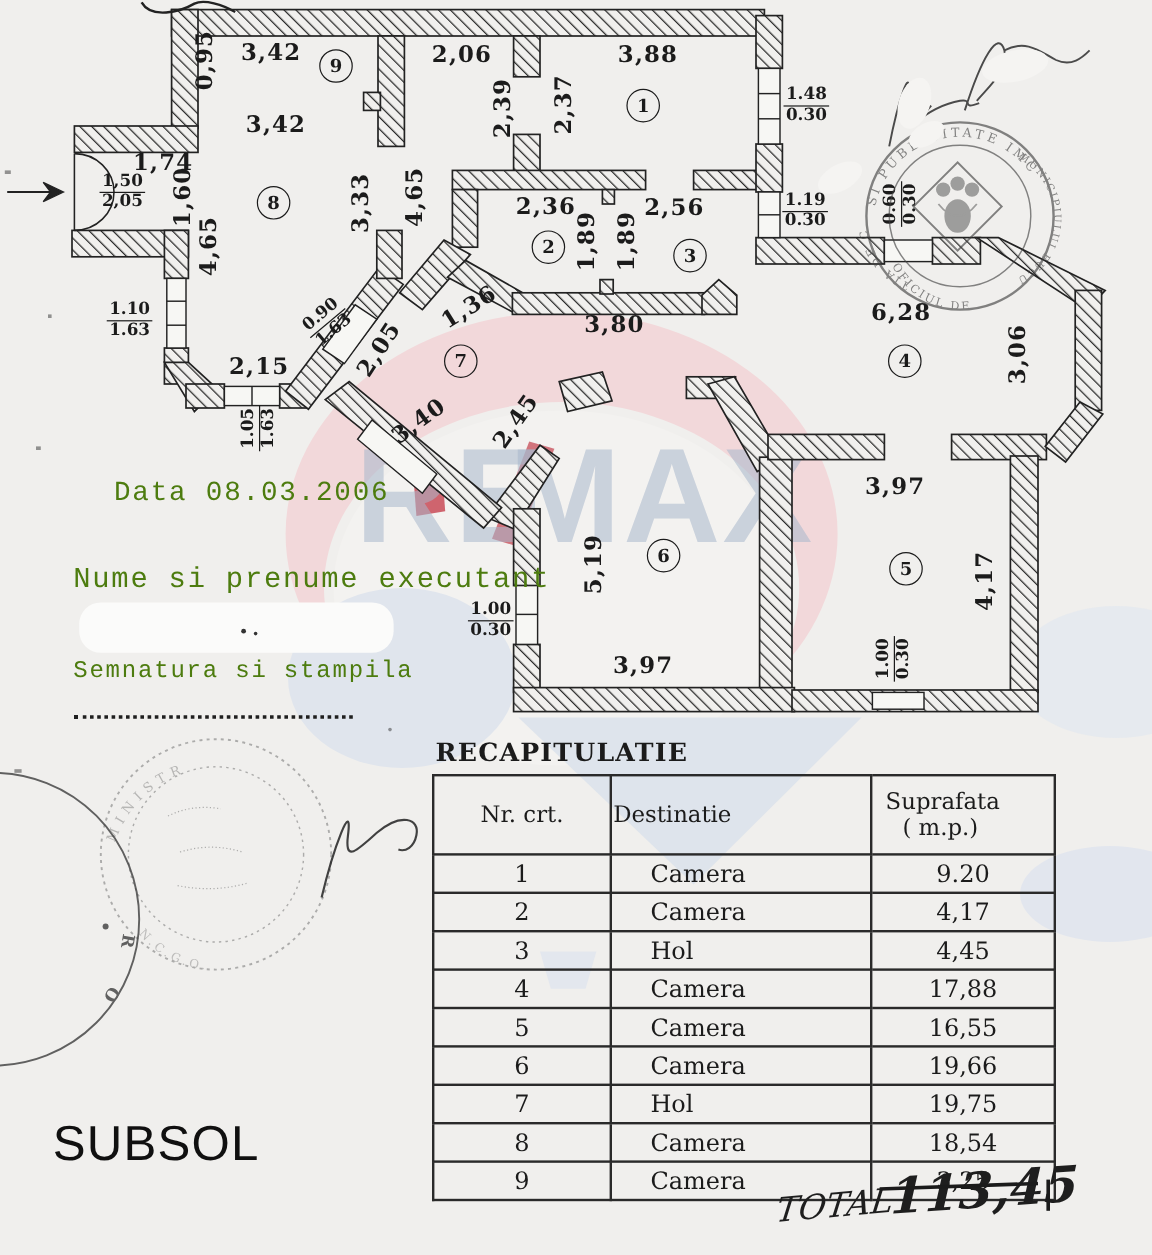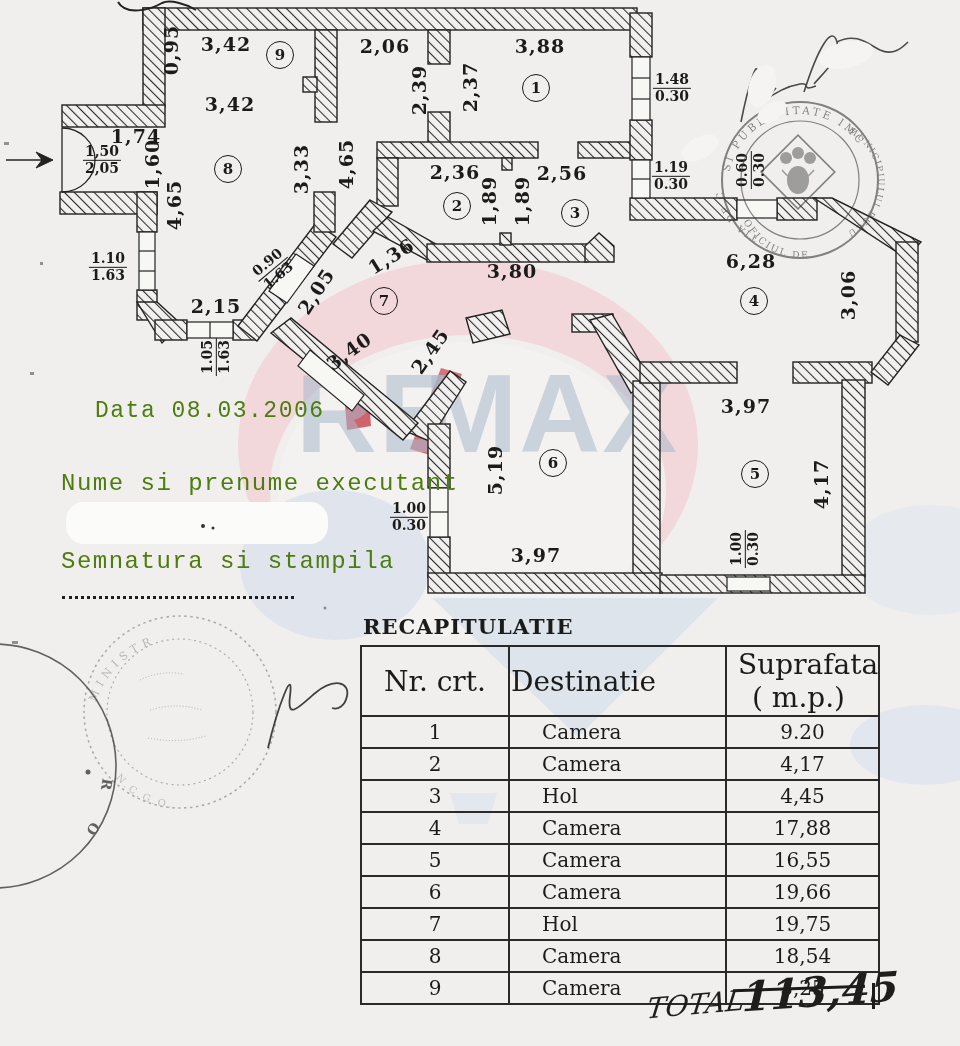--- a/index.html
+++ b/index.html
@@ -10,27 +10,27 @@
   .plan-labels{position:absolute;left:0;top:0;width:960px;height:620px;pointer-events:none;}
   .dim{position:absolute;font:600 19px "DejaVu Serif",serif;letter-spacing:1px;white-space:nowrap;color:#1b1b1b;}
   .frac{position:absolute;font:600 14px "DejaVu Serif",serif;text-align:center;line-height:1.12;color:#1b1b1b;white-space:nowrap;}
   .frac .ftop{display:block;border-bottom:1.7px solid #1b1b1b;padding:0 2px;}
   .frac .fbot{display:block;padding:0 2px;}
   .circle{position:absolute;width:26px;height:26px;border:1.8px solid #1b1b1b;border-radius:50%;
           display:flex;align-items:center;justify-content:center;font:600 15px "DejaVu Serif",serif;}
   .typed{position:absolute;font-family:Liberation Mono, monospace;color:#4d7c0f;letter-spacing:1.5px;white-space:nowrap;}
   #date-line{left:95px;top:398px;font-size:23px;}
   #executor-line{left:61px;top:470px;font-size:24px;}
-  #signature-line{left:61px;top:548px;font-size:24px;}
+  #signature-line{left:61px;top:548px;font-size:20px;}
   #dotline{position:absolute;left:62px;top:596px;width:232px;height:0;border-top:3.2px dotted #1f1f1f;}
   #recap-title{position:absolute;left:363px;top:614px;font:600 21px "DejaVu Serif",serif;letter-spacing:1px;}
   table.recap{position:absolute;left:360px;top:645px;width:518px;border-collapse:collapse;
               font-family:"DejaVu Serif",serif;color:#1b1b1b;table-layout:fixed;}
   table.recap th,table.recap td{border:2.2px solid #2a2a2a;font-weight:normal;background:transparent;}
-  table.recap th{height:62px;font-size:28px;text-align:left;vertical-align:middle;}
+  table.recap th{height:62px;font-size:19px;text-align:left;vertical-align:middle;}
   table.recap th.h1{text-align:center;}
   table.recap th .l1{display:block;padding-left:10px;}
   table.recap th .l2{display:block;padding-left:24px;}
   table.recap td{height:28px;font-size:20px;}
   td.c1{text-align:center;}
   td.c2{padding-left:32px;}
   td.c3{text-align:center;}
   #subsol{position:absolute;left:44px;top:930px;font:400 41px "Liberation Sans",sans-serif;
           letter-spacing:1px;color:#101010;}
   .handw{position:absolute;font-family:"DejaVu Serif",serif;font-style:italic;color:#1e1e1e;white-space:nowrap;}
@@ -310,20 +310,21 @@
           <td class="c2">Camera</td>
           <td class="c3">3,25</td>
         </tr>
       </tbody>
   </table>
   <div id="total-label" class="handw">TOTAL</div>
   <div id="total-value" class="handw">113,45</div>
   <div id="total-line"></div>
   <div id="table-edge"></div>
 
+  <div id="subsol">SUBSOL</div>
 
   <svg id="overlay" width="960" height="1046" viewBox="0 0 960 1046">
     <defs>
       <path id="arcTop" d="M 728,186 A 72,72 0 1 1 872,186"></path>
       <path id="arcRight" d="M 848,132 A 56,56 0 0 1 847,232"></path>
       <path id="arcBottom" d="M 740,212 A 64,64 0 0 0 864,208"></path>
       <path id="arcLeft" d="M 758,236 A 60,60 0 0 1 736,142"></path>
       <path id="bArcTop" d="M 92,722 A 90,90 0 0 1 268,704"></path>
       <path id="bArcBottom" d="M 108,766 A 80,80 0 0 0 252,760"></path>
       <path id="leftArc" d="M 98,740 A 118,118 0 0 1 74,848"></path>

